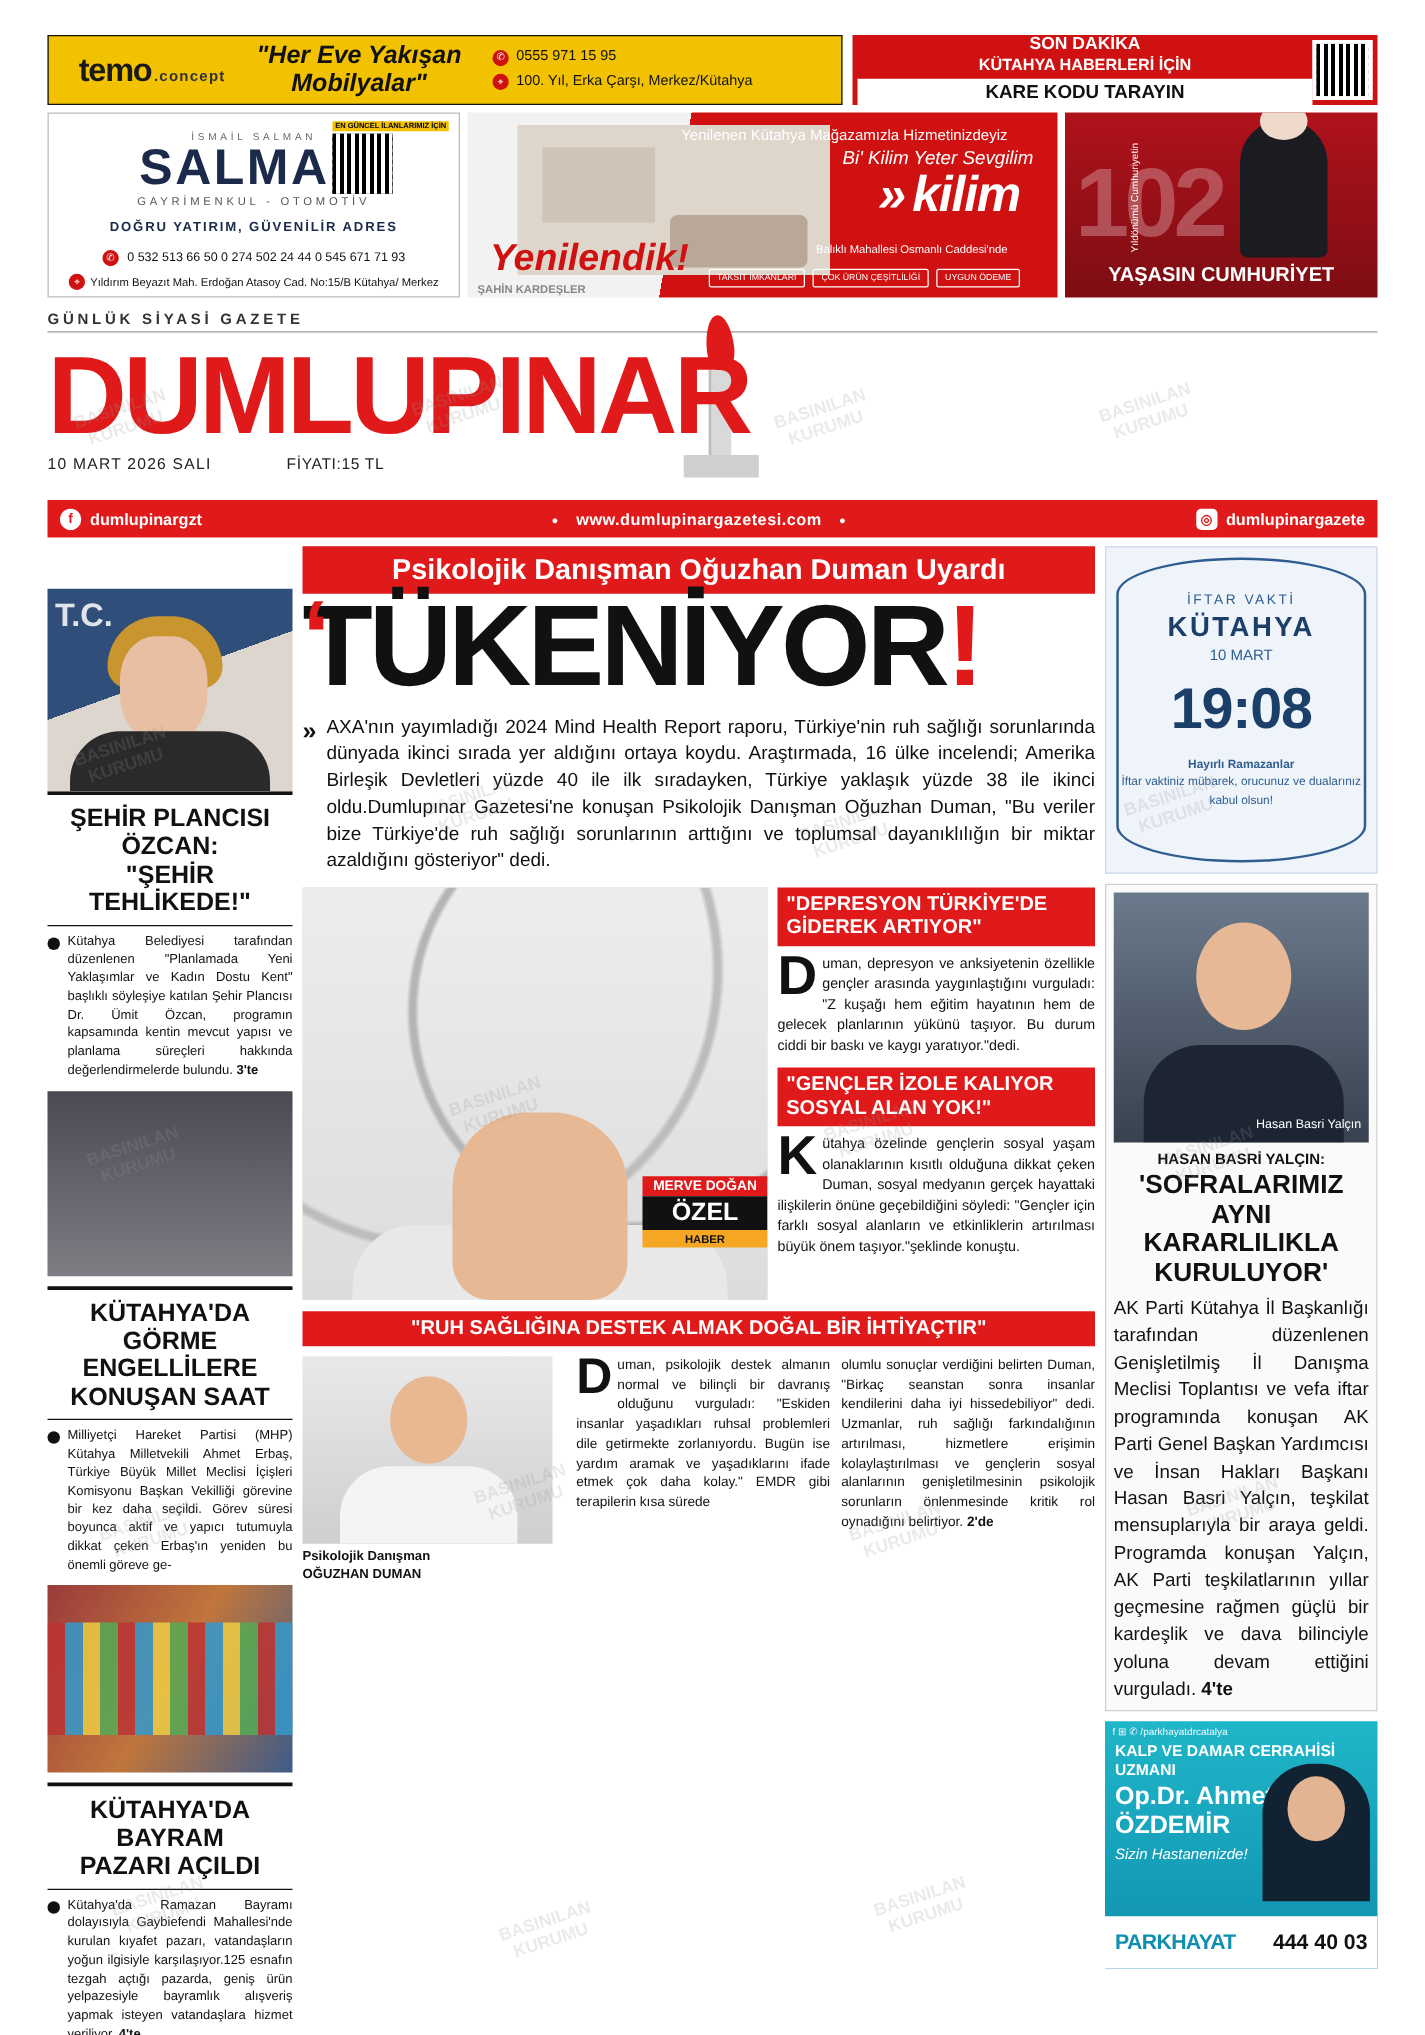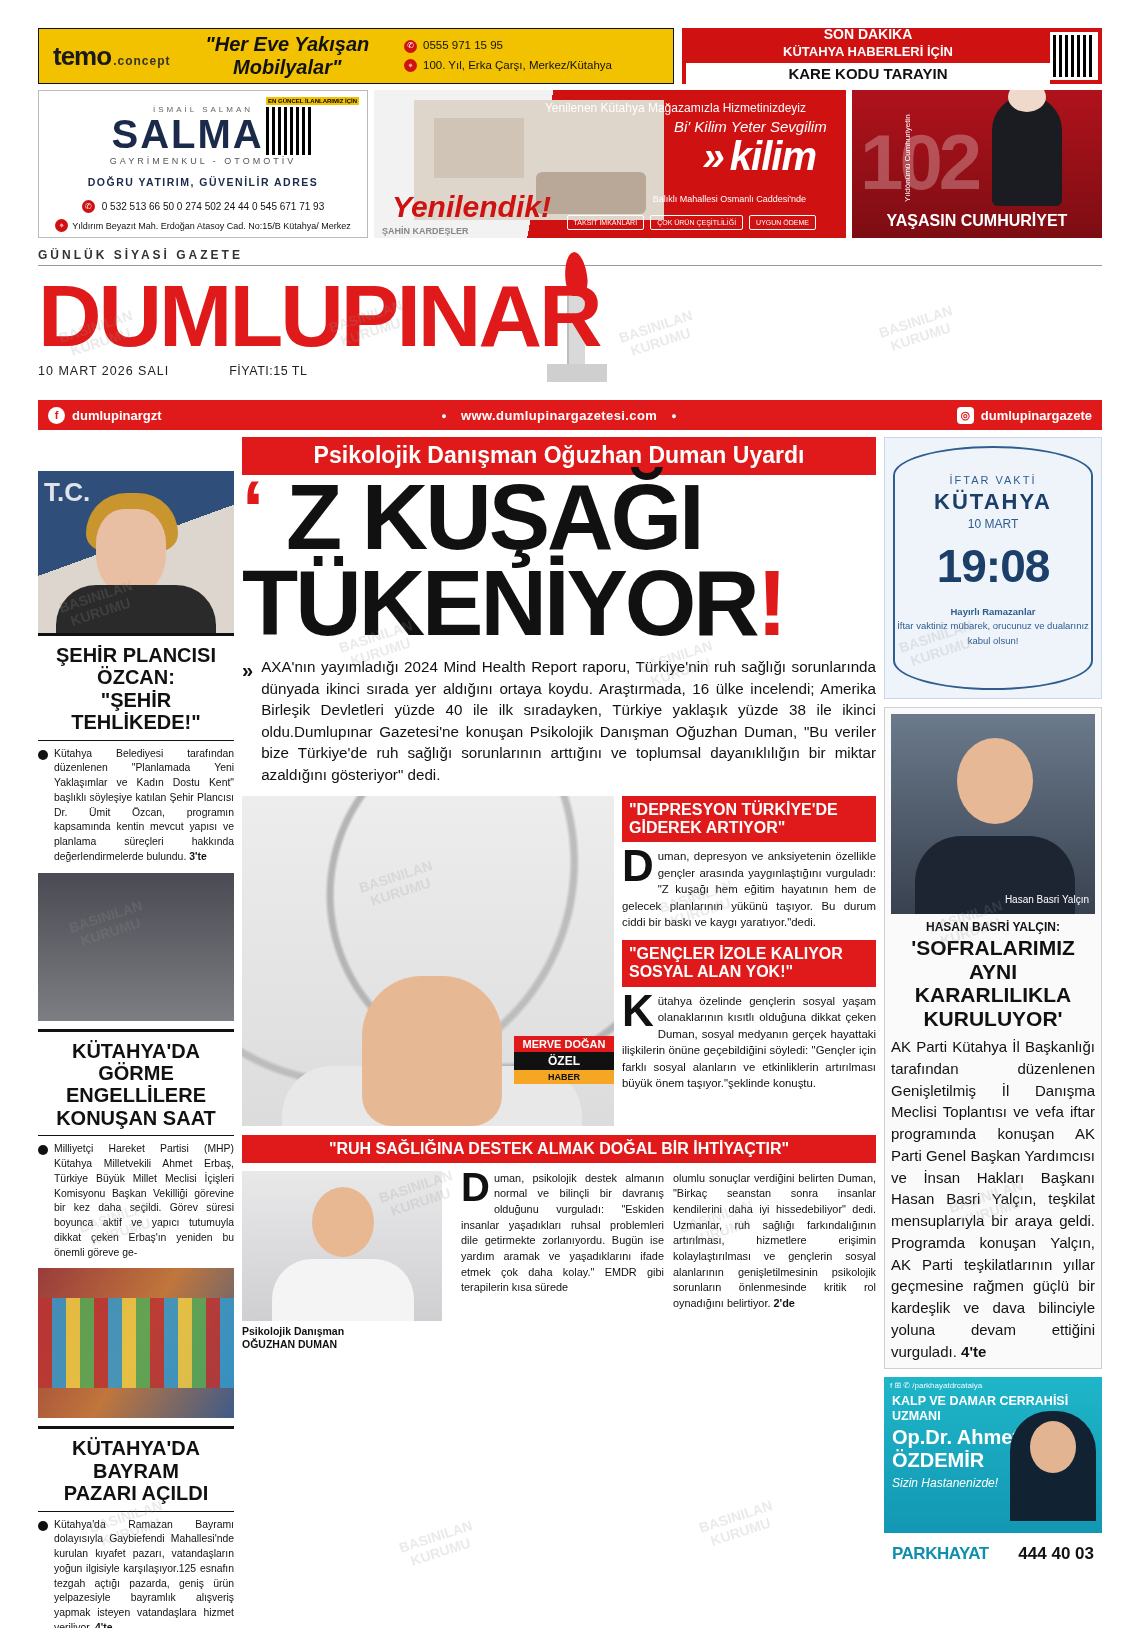--- a/index.html
+++ b/index.html
@@ -9,21 +9,21 @@
     font-family: "Liberation Sans", sans-serif;
     position: relative;
     overflow: hidden;
   }
   .page { position: relative; width: 1140px; height: 1628px; padding: 0 38px; }
 
   
   .topbar { display: flex; gap: 8px; margin-top: 28px; height: 56px; }
   .temo-ad {
     flex: 1; background: #f2c200; border: 1px solid #111; display: flex;
-    align-items: center; padding: 0 14px; position: relative;
+    align-items: center; padding: 0 24px; position: relative;
   }
   .temo-logo { font-size: 26px; font-weight: bold; color: #1a1a1a; letter-spacing: -1px; display:flex; align-items:baseline; }
   .temo-logo .sub { font-size: 12px; color:#333; margin-left:2px; letter-spacing:1px;}
   .temo-slogan { flex: 1; text-align: center; font-style: italic; font-weight: bold; font-size: 20px; color:#111; }
   .temo-contact { font-size: 11.5px; color:#111; line-height: 1.7; text-align:left; min-width: 255px;}
   .temo-contact .ln { display:flex; align-items:center; gap:6px;}
   .cicon { width: 13px; height: 13px; border-radius: 50%; background: #cf1111; color:#fff; font-size:8px; display:inline-flex; align-items:center; justify-content:center; flex:none;}
   .sondakika {
     width: 420px; background: #cf1111; display: flex; align-items: center; padding: 4px;
   }
@@ -130,21 +130,21 @@
   .midgrid { display:flex; gap:8px; margin-top:10px; }
   .bigphoto { width: 372px; height: 330px; background: #d9d9d9; position:relative; overflow:hidden;}
   .bigphoto .scrib { position:absolute; inset:0; background:
       radial-gradient(circle at 30% 20%, transparent 58%, #bdbdbd 59% 60%, transparent 61%),
       radial-gradient(circle at 70% 30%, transparent 48%, #b5b5b5 49% 50%, transparent 51%),
       linear-gradient(#ededed,#dcdcdc);}
   .bigphoto .head { position:absolute; left:120px; bottom:0; width:140px; height:150px; background:#e7b894; border-radius:60px 60px 30px 30px;}
   .bigphoto .shirt { position:absolute; left:40px; bottom:0; width:300px; height:60px; background:#e8e8e8; border-radius:50px 50px 0 0;}
   .bigphoto .ozel { position:absolute; right:0; bottom:42px; width:100px;}
   .bigphoto .ozel .a { background:#e01a1a; color:#fff; font-size:11px; font-weight:bold; padding:2px 6px; text-align:center;}
-  .bigphoto .ozel .b { background:#111; color:#fff; font-size:12px; font-weight:bold; padding:2px 6px; text-align:center;}
+  .bigphoto .ozel .b { background:#111; color:#fff; font-size:20px; font-weight:bold; padding:2px 6px; text-align:center;}
   .bigphoto .ozel .c { background:#f5a623; color:#111; font-size:9px; font-weight:bold; padding:2px 6px; text-align:center;}
   .subcol { flex:1; }
   .redhead { background:#e01a1a; color:#fff; font-weight:bold; font-size:16px; padding:5px 7px; line-height:1.15;}
   .dropbody { font-size:11.4px; line-height:1.45; text-align:justify; color:#111; margin-top:6px;}
   .dropbody .dc { float:left; font-size:44px; line-height:36px; font-weight:bold; padding-right:4px; }
   .wide-red { background:#e01a1a; color:#fff; font-weight:bold; font-size:16px; text-align:center; padding:5px 0; margin-top:9px;}
   .threecol { display:flex; gap:9px; margin-top:8px;}
   .threecol .c { flex:1; font-size:10.9px; line-height:1.44; text-align:justify; color:#111;}
   .threecol .dc { float:left; font-size:40px; line-height:32px; font-weight:bold; padding-right:4px;}
   .pdphoto { width: 200px; height: 150px; background: linear-gradient(#e9e9ea,#cfcfd2); position:relative; overflow:hidden; float:left; margin:0 8px 4px 0;}
@@ -335,21 +335,20 @@
       <div class="hl-body">
         <span>Kütahya'da Ramazan Bayramı dolayısıyla Gaybiefendi Mahallesi'nde kurulan kıyafet pazarı, vatandaşların yoğun ilgisiyle karşılaşıyor.125 esnafın tezgah açtığı pazarda, geniş ürün yelpazesiyle bayramlık alışveriş yapmak isteyen vatandaşlara hizmet veriliyor.</span>
         <b>4'te</b>
       </div>
     </div>
 
     <div class="col-mid">
       <div class="kicker">Psikolojik Danışman Oğuzhan Duman Uyardı</div>
       <div class="huge">
         <span class="quote">‘</span>
-        <div class="l1">Z KUŞAĞI</div>
         <div class="l2"><span>TÜKENİYOR</span><span class="bang">!</span></div>
       </div>
       <div class="lead">
         <div class="arrows">»</div>
         <p>AXA'nın yayımladığı 2024 Mind Health Report raporu, Türkiye'nin ruh sağlığı sorunlarında dünyada ikinci sırada yer aldığını ortaya koydu. Araştırmada, 16 ülke incelendi; Amerika Birleşik Devletleri yüzde 40 ile ilk sıradayken, Türkiye yaklaşık yüzde 38 ile ikinci oldu.Dumlupınar Gazetesi'ne konuşan Psikolojik Danışman Oğuzhan Duman, "Bu veriler bize Türkiye'de ruh sağlığı sorunlarının arttığını ve toplumsal dayanıklılığın bir miktar azaldığını gösteriyor" dedi.</p>
       </div>
 
       <div class="midgrid">
         <div class="bigphoto">
           <div class="scrib"></div>

